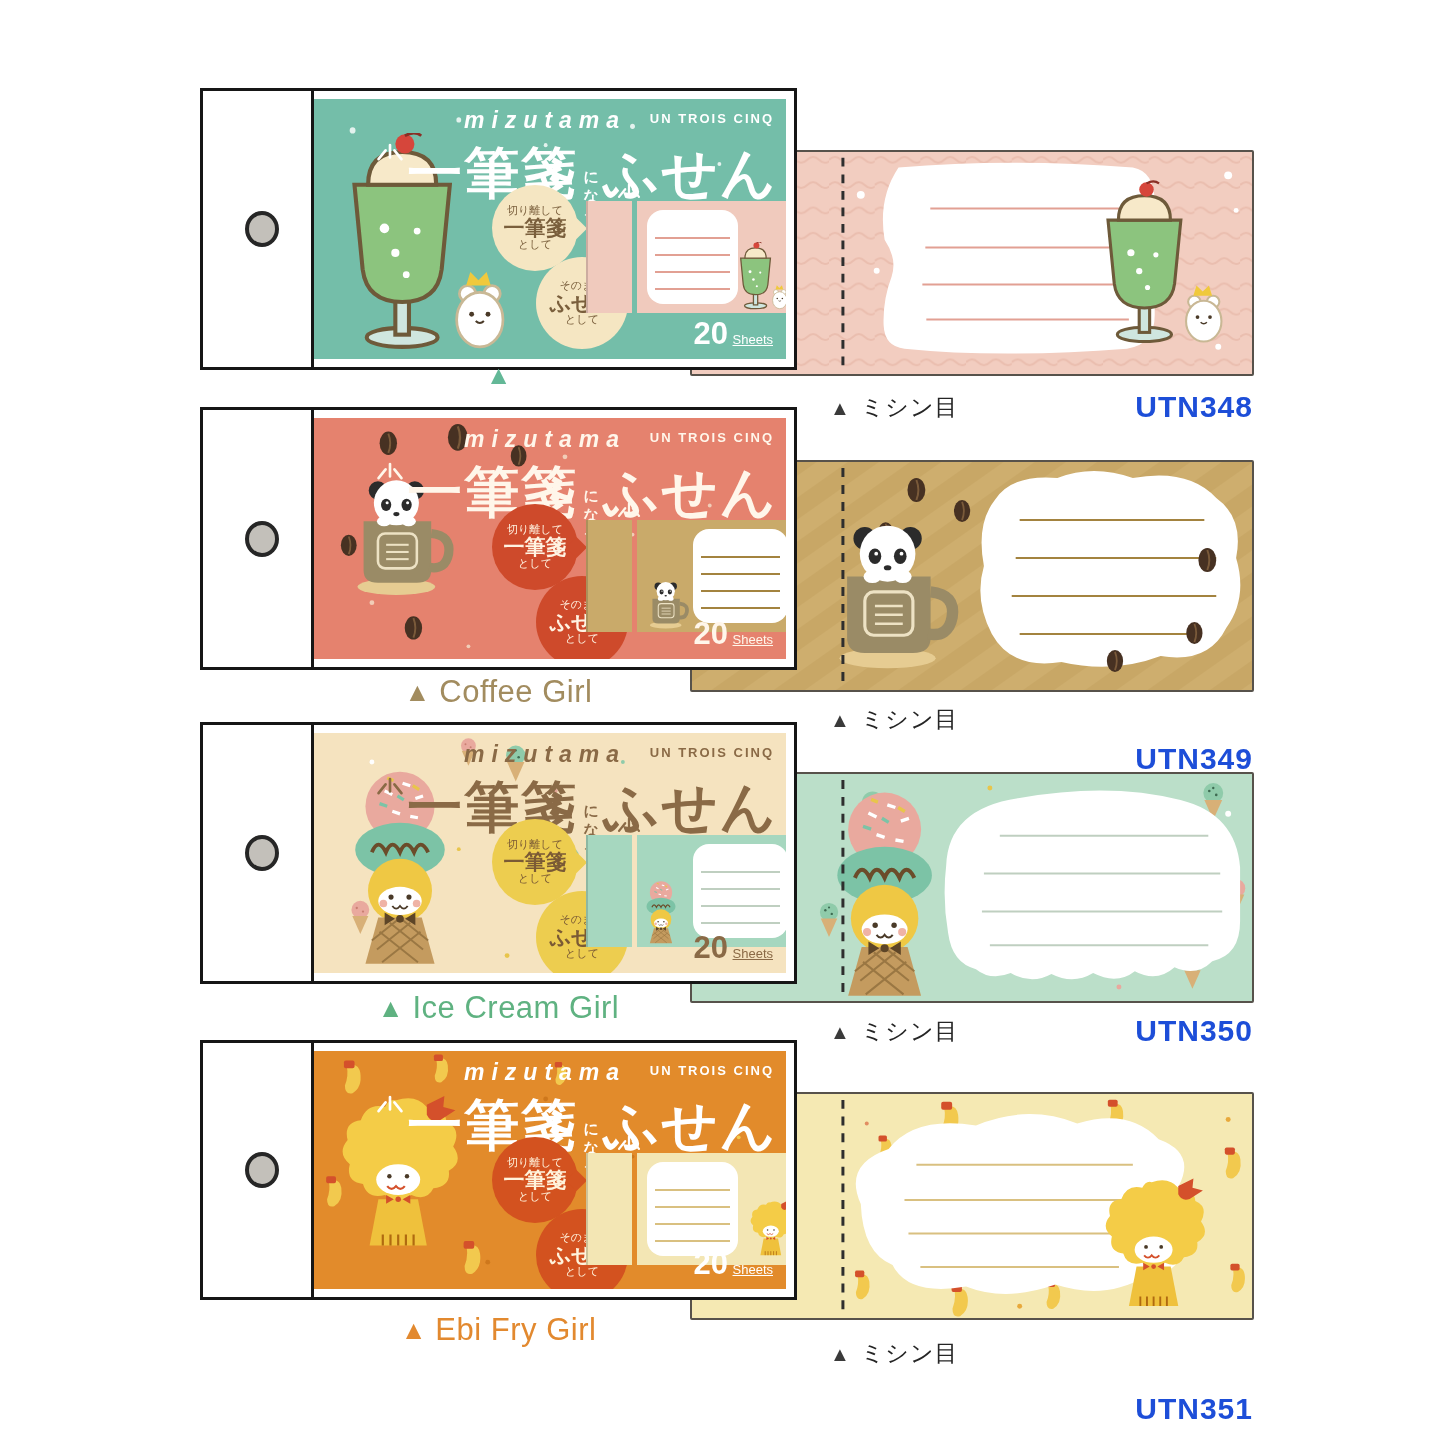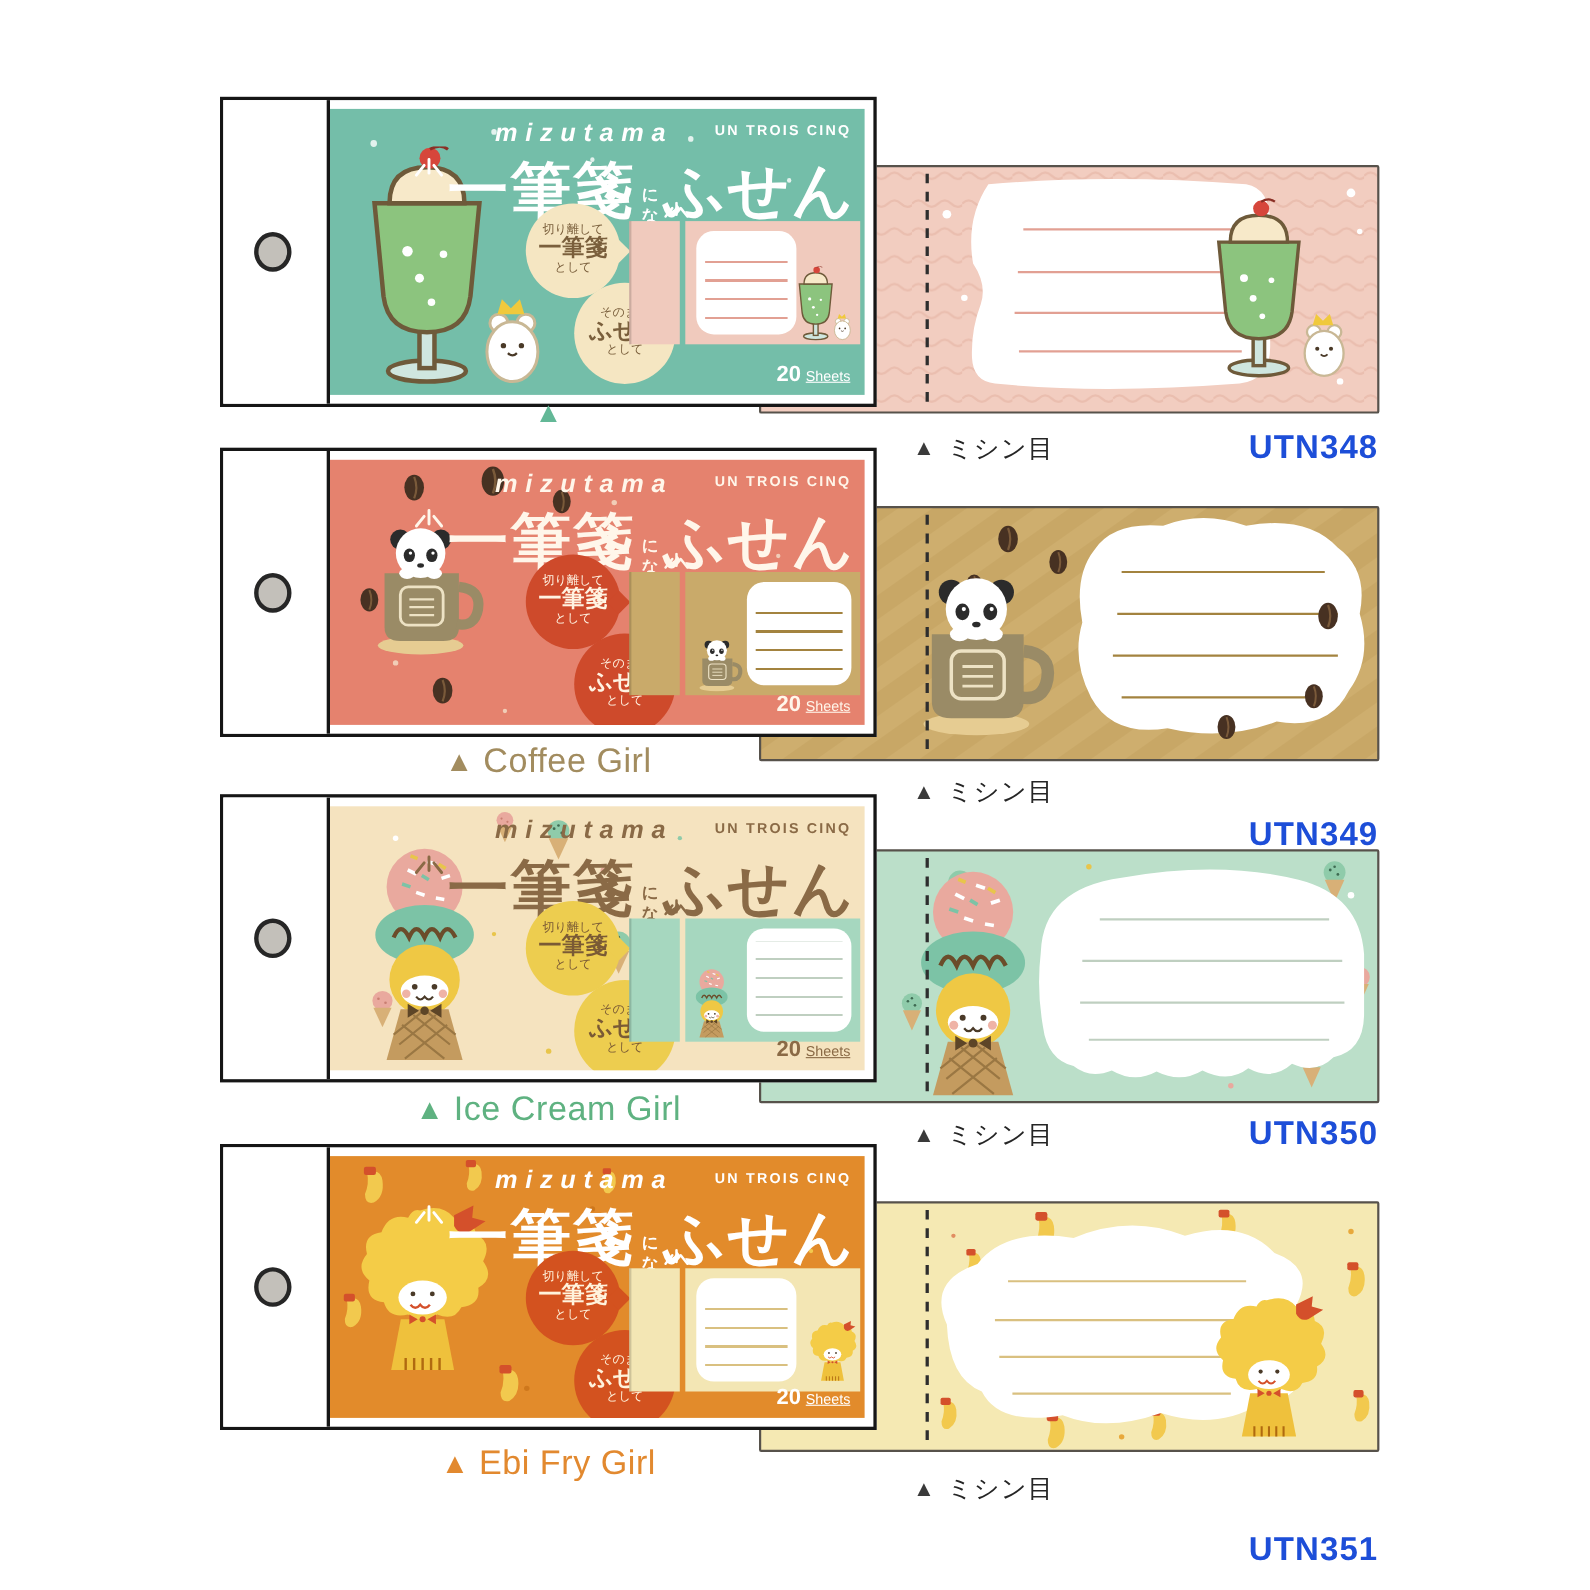--- a/index.html
+++ b/index.html
@@ -2,21 +2,21 @@
 <html><head>
 <meta charset="utf-8">
 <style>
   html,body{margin:0;padding:0;background:#ffffff;}
   body{width:1445px;height:1445px;position:relative;overflow:hidden;
        font-family:"Liberation Sans","DejaVu Sans",sans-serif;}
   .row{position:absolute;inset:0;}
 
   
   .booklet{position:absolute;left:200px;width:597px;background:#fff;
-           border:3px solid #161616;box-sizing:border-box;display:flex;z-index:2;}
+           border:3px solid #161616;box-sizing:border-box;display:flex;z-index:2;padding-left:14px;}
   .r0 .booklet{top:88px;height:282px}
   .r1 .booklet{top:407px;height:263px}
   .r2 .booklet{top:722px;height:262px}
   .r3 .booklet{top:1040px;height:260px}
   .binding{width:94px;border-right:3px solid #161616;position:relative;background:#fff;flex:0 0 auto;}
   .hole{position:absolute;left:28px;top:calc(50% - 18px);width:34px;height:36px;border-radius:50%;
         background:#c3c0ba;border:4px solid #262626;box-sizing:border-box;}
   .cover{position:relative;flex:1;margin:8px 8px 8px 0;overflow:hidden;background:var(--cover-bg);}
   .cover-scatter{position:absolute;inset:0;width:100%;height:100%;}
   .char-main{position:absolute;}
@@ -26,41 +26,41 @@
   .r3 .char-main{left:16px;top:28px;width:132px;height:200px}
   .brand-logo{position:absolute;left:150px;top:8px;font-size:23px;font-weight:bold;font-style:italic;
               letter-spacing:7px;color:var(--ink);}
   .brand-sub{position:absolute;right:12px;top:12px;font-size:13px;letter-spacing:2px;color:var(--ink);font-weight:bold;}
   .title{position:absolute;right:8px;top:38px;display:flex;align-items:flex-start;color:var(--ink);white-space:nowrap;}
   .title .spk{margin-top:6px;margin-right:2px;color:var(--ink);}
   .t-big{font-size:55px;font-weight:bold;letter-spacing:2px;font-family:"DejaVu Sans",sans-serif;}
   .t-conn{writing-mode:vertical-rl;font-size:15px;font-weight:bold;margin:24px 3px 0 3px;font-family:"DejaVu Sans",sans-serif;}
   .bubble{position:absolute;border-radius:50%;background:var(--bubble-bg);color:var(--bubble-ink);
           display:flex;flex-direction:column;align-items:center;justify-content:center;
-          text-align:center;line-height:1.05;font-family:Liberation Mono, monospace;}
+          text-align:center;line-height:1.05;font-family:Liberation Sans, sans-serif;}
   .bubble .bs{font-size:11px;}
   .bubble .bb{font-size:21px;font-weight:bold;}
   .b1{left:178px;top:86px;width:86px;height:86px;}
   .b1::after{content:'';position:absolute;right:-6px;top:36px;width:15px;height:15px;
              background:var(--bubble-bg);transform:rotate(45deg);}
   .b2{left:222px;top:158px;width:92px;height:92px;}
   .preview{position:absolute;left:272px;top:102px;width:210px;height:112px;display:flex;gap:5px;}
   .preview-spk{position:absolute;left:30px;top:-18px;color:var(--ink);}
   .preview-strip{width:44px;background:var(--preview-bg);border-left:2px solid rgba(0,0,0,.15);}
   .preview-main{flex:1;position:relative;background:var(--preview-bg);}
   .preview-blob{position:absolute;top:9px;bottom:9px;left:10px;right:58px;background:#fff;
                 border-radius:16px;overflow:hidden;}
   .pm-left .preview-blob{left:56px;right:8px;}
   .preview-blob::before{content:'';position:absolute;inset:12px 8px;
        background:repeating-linear-gradient(to bottom,transparent 0 15px,var(--note-line) 15px 17px);}
   .preview-mini{position:absolute;bottom:3px;}
   .pm-right .preview-mini{right:2px;}
   .pm-left  .preview-mini{left:3px;}
   .sheets{position:absolute;right:13px;bottom:7px;color:var(--ink);}
-  .sheets .sn{font-size:20px;font-weight:bold;}
+  .sheets .sn{font-size:31px;font-weight:bold;}
   .sheets .sw{font-size:13px;text-decoration:underline;}
 
   
   .note{position:absolute;left:690px;width:564px;box-sizing:border-box;background:var(--note-bg);
         border:2px solid #57524b;border-radius:2px;overflow:hidden;z-index:1;}
   .r0 .note{top:150px;height:226px}
   .r1 .note{top:460px;height:232px}
   .r2 .note{top:772px;height:231px}
   .r3 .note{top:1092px;height:228px}
   .note-art{position:absolute;inset:0;width:100%;height:100%;}

